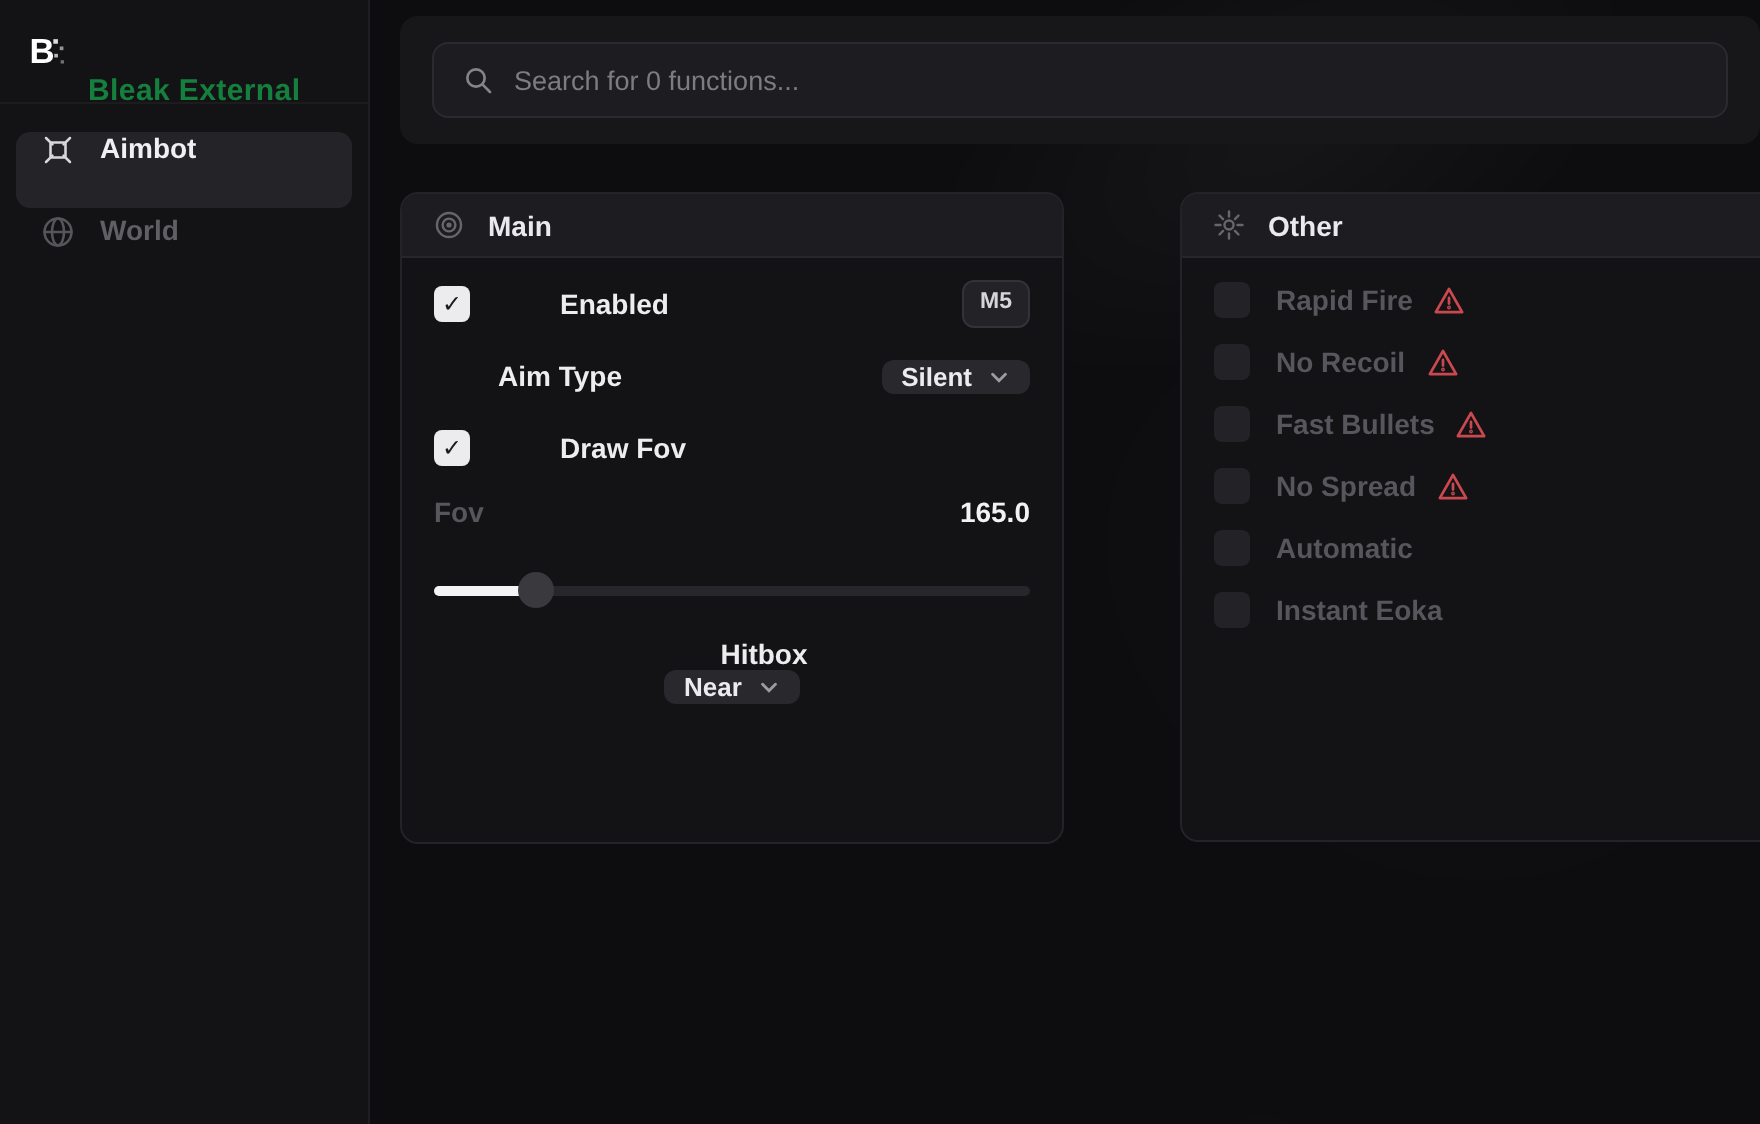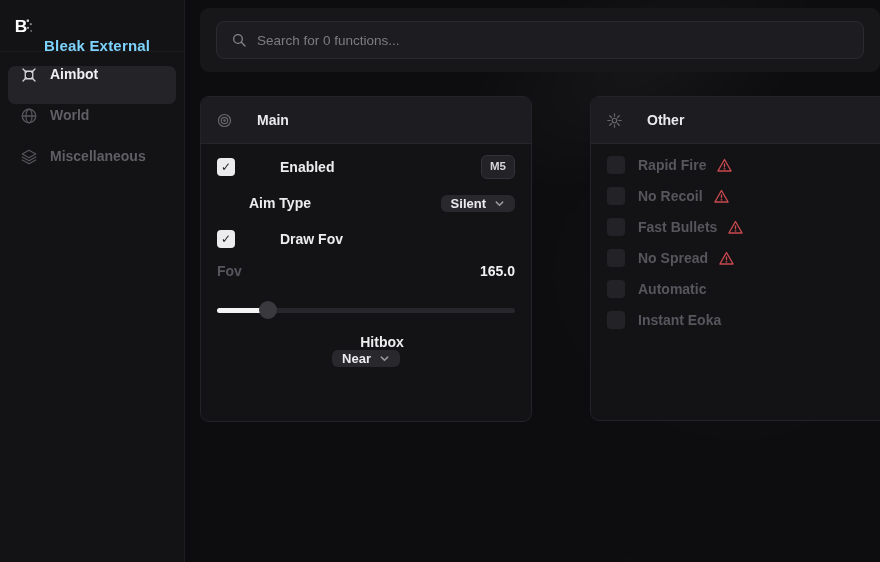--- a/index.html
+++ b/index.html
@@ -37,21 +37,21 @@
 
   
   .sidebar {
     position:absolute; left:0; top:0; width:185px; height:562px;
     background:#131315; border-right:1px solid #1e1e22;
   }
   .logo-row {
     height:52px; display:flex; align-items:center; gap:10px;
     padding:0 12px; border-bottom:1px solid #1c1c1f;
   }
-  .logo-row .app-title { font-size:15px; font-weight:700; color:#7dd3fc; letter-spacing:.2px;margin-top:40px; }
+  .logo-row .app-title { font-size:15px; font-weight:700; color:#15803d; letter-spacing:.2px;margin-top:40px; }
   .nav { padding:14px 8px; }
   .nav-item {
     display:flex; align-items:flex-start; gap:12px;
     height:38px; padding:0 12px; margin-bottom:3px;
     border-radius:7px; color:#5f5f64; cursor:pointer;
     font-size:14px; font-weight:600;
   }
   .nav-item .nicon { display:flex; align-items:center; color:#55555a; }
   .nav-item.active { background:#242428; color:#f0f0f2; }
   .nav-item.active .nicon { color:#d8d8dc; }
@@ -69,23 +69,23 @@
   .search-input .sicon { display:flex; color:#84848a; }
   .search-placeholder { font-size:13.5px; color:#7c7c83; }
 
   .panel {
     position:absolute; top:96px;
     background:#131316; border:1px solid #232328; border-radius:9px;
   }
   .panel-main { left:200px; width:332px; height:326px; }
   .panel-other { left:546px; width:334px; height:325px;margin-left:44px; }
   .panel-header {
-    height:47px; background:#1d1d21; border-bottom:1px solid #26262b;
+    height:32px; background:#1d1d21; border-bottom:1px solid #26262b;
     border-radius:8px 8px 0 0;
-    display:flex; align-items:center; gap:24px; padding:0 15px;
+    display:flex; align-items:center; gap:11px; padding:0 15px;
   }
   .panel-header .hicon { display:flex; color:#66666d; }
   .panel-title { font-size:14px; font-weight:700; color:#eaeaec; }
   .panel-body { padding:10px 16px 0 16px; }
 
   .row { display:flex; align-items:center; margin-bottom:10px; min-height:26px; }
   .row .grow { flex:1; }
   .lbl { font-size:14px; font-weight:600; color:#ededef;padding-left:32px; }
   .lbl-dim { font-size:14px; font-weight:600; color:#56565c; }
 
@@ -168,30 +168,20 @@
     <div class="nav-item">
       <span class="nicon">
         <svg width="18" height="18" viewBox="0 0 24 24" fill="none" stroke="currentColor" stroke-width="1.7" stroke-linecap="round">
           <circle cx="12" cy="12" r="9"></circle>
           <ellipse cx="12" cy="12" rx="4" ry="9"></ellipse>
           <line x1="3" y1="12" x2="21" y2="12"></line>
         </svg>
       </span>
       <span>World</span>
     </div>
-    <div class="nav-item">
-      <span class="nicon">
-        <svg width="18" height="18" viewBox="0 0 24 24" fill="none" stroke="currentColor" stroke-width="1.7" stroke-linejoin="round" stroke-linecap="round">
-          <polygon points="12,3 21,8 12,13 3,8"></polygon>
-          <polyline points="3,12 12,17 21,12"></polyline>
-          <polyline points="3,16 12,21 21,16"></polyline>
-        </svg>
-      </span>
-      <span>Miscellaneous</span>
-    </div>
   </nav>
 </aside>
 
 <div class="search-panel">
   <div class="search-input">
     <span class="sicon">
       <svg width="16" height="16" viewBox="0 0 24 24" fill="none" stroke="currentColor" stroke-width="2" stroke-linecap="round">
         <circle cx="10.5" cy="10.5" r="6.5"></circle>
           <line x1="15.5" y1="15.5" x2="21" y2="21"></line>
       </svg>

